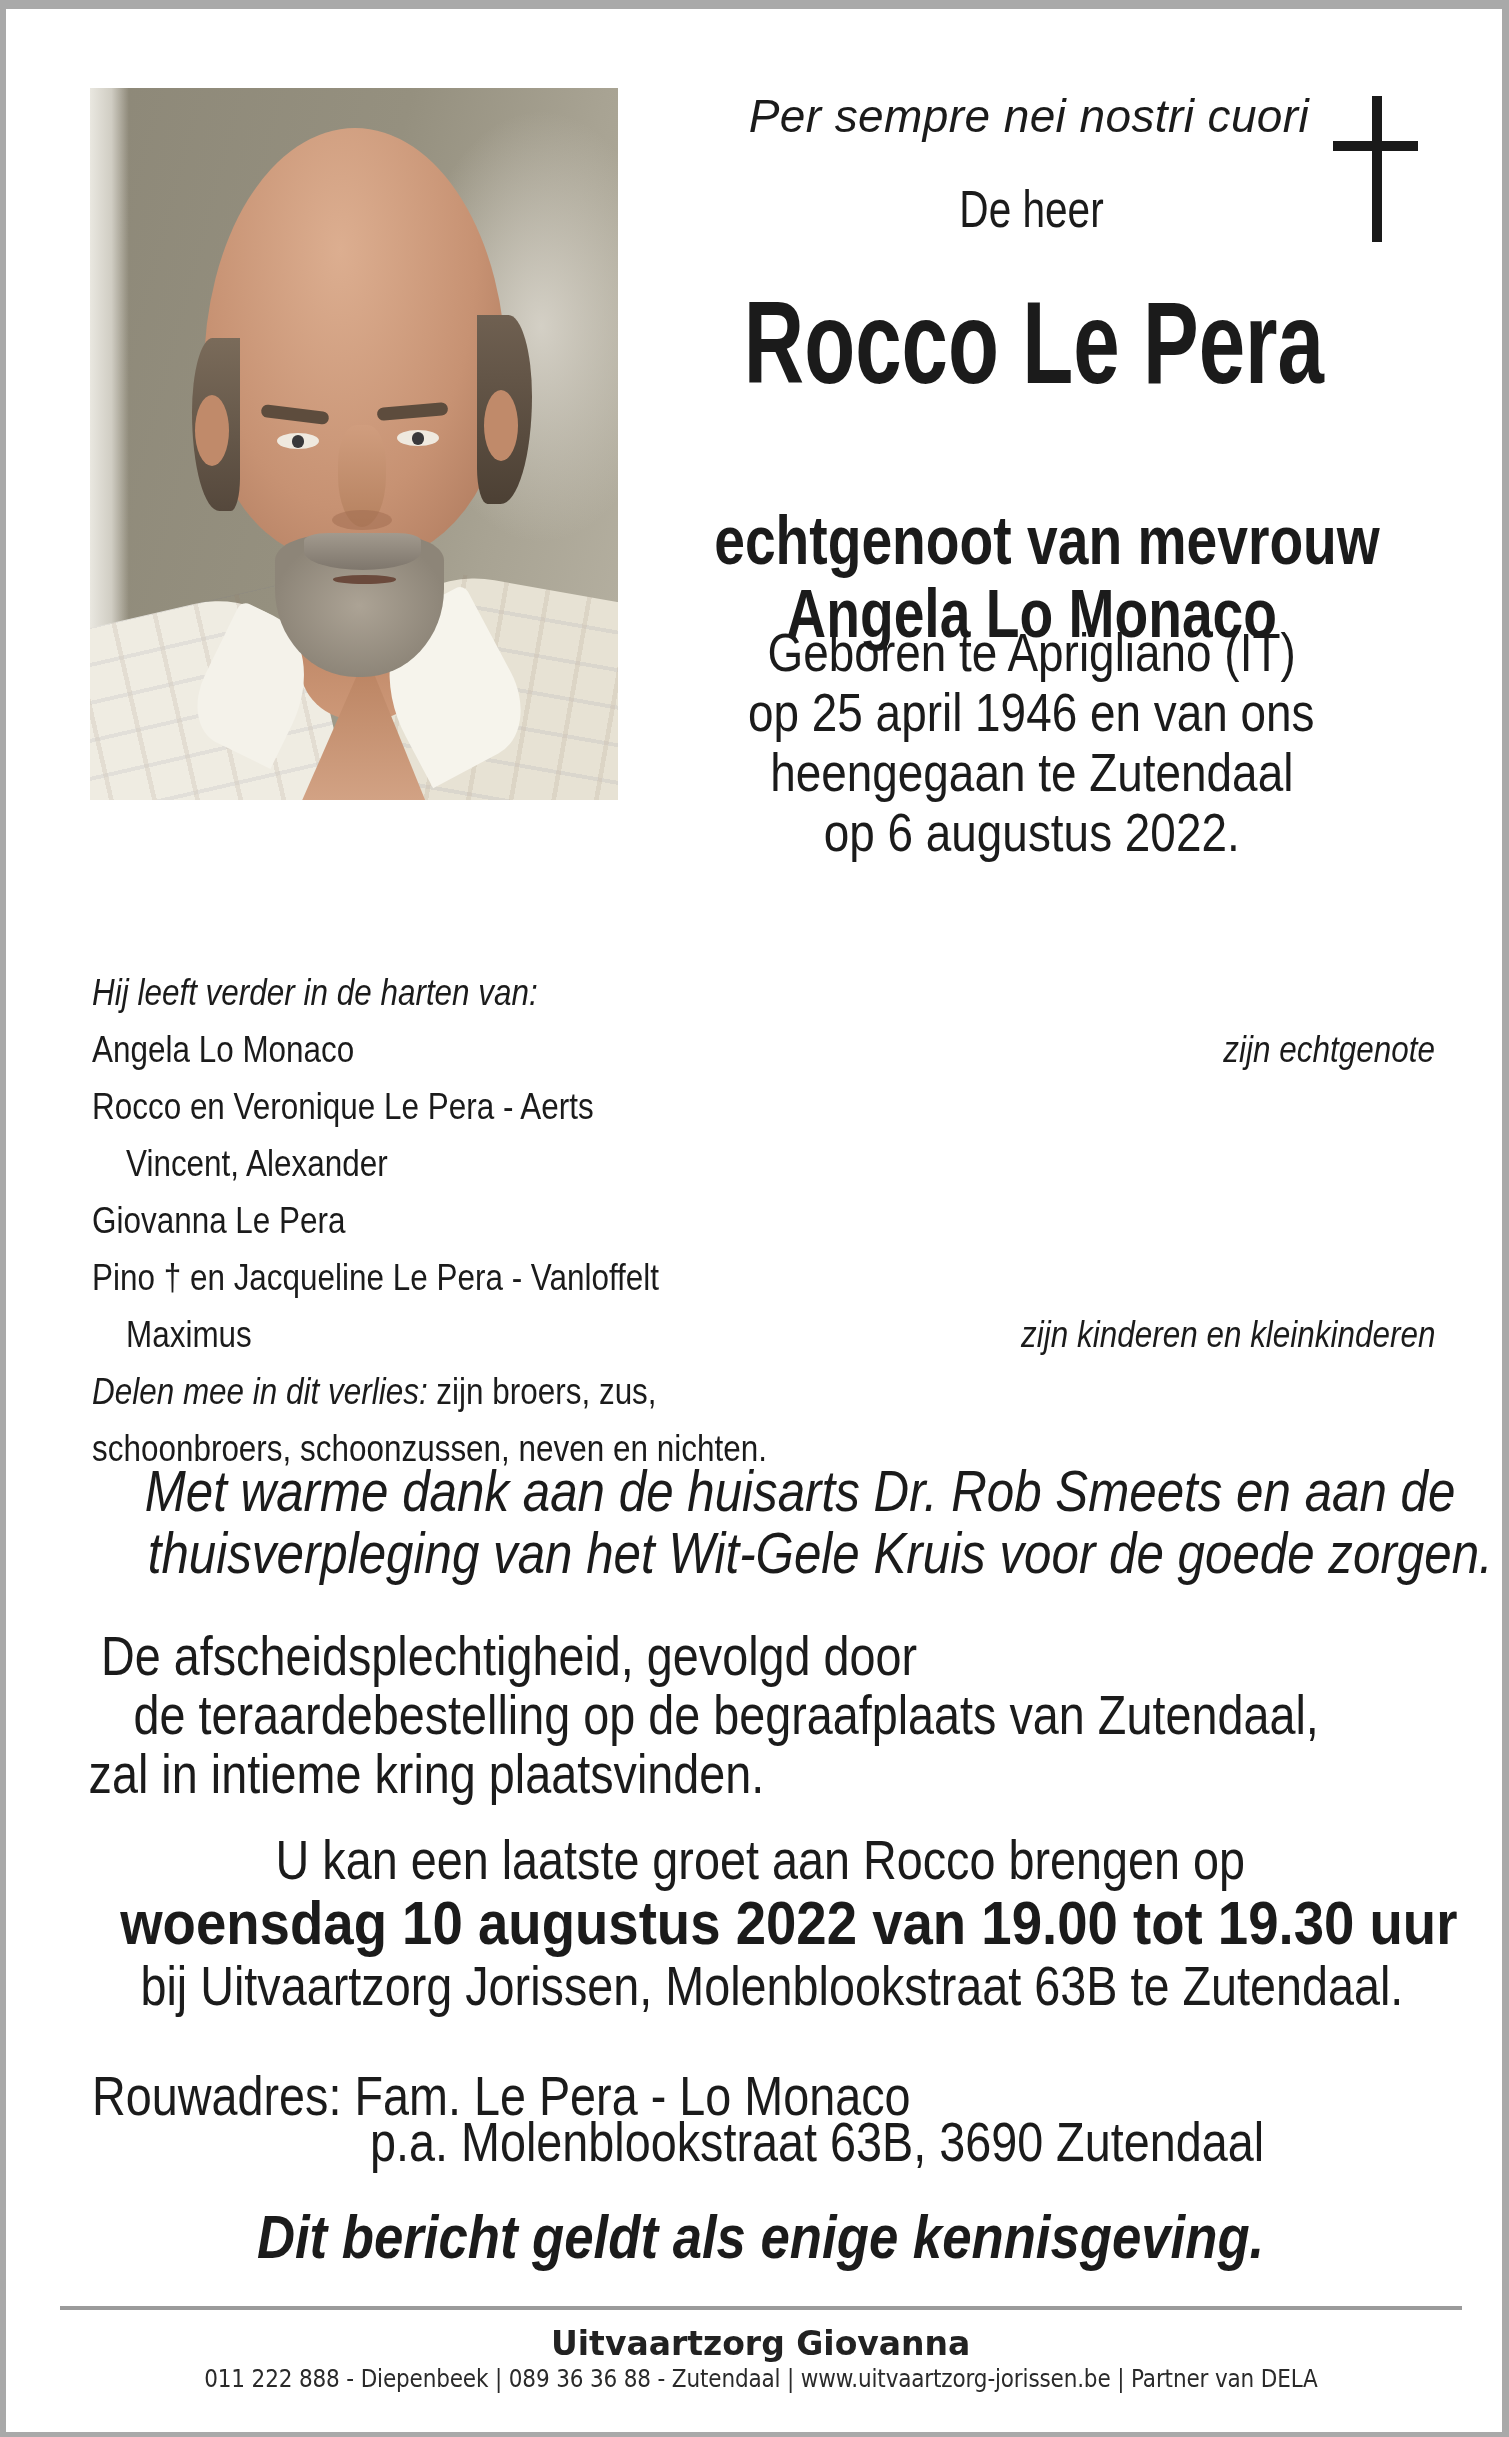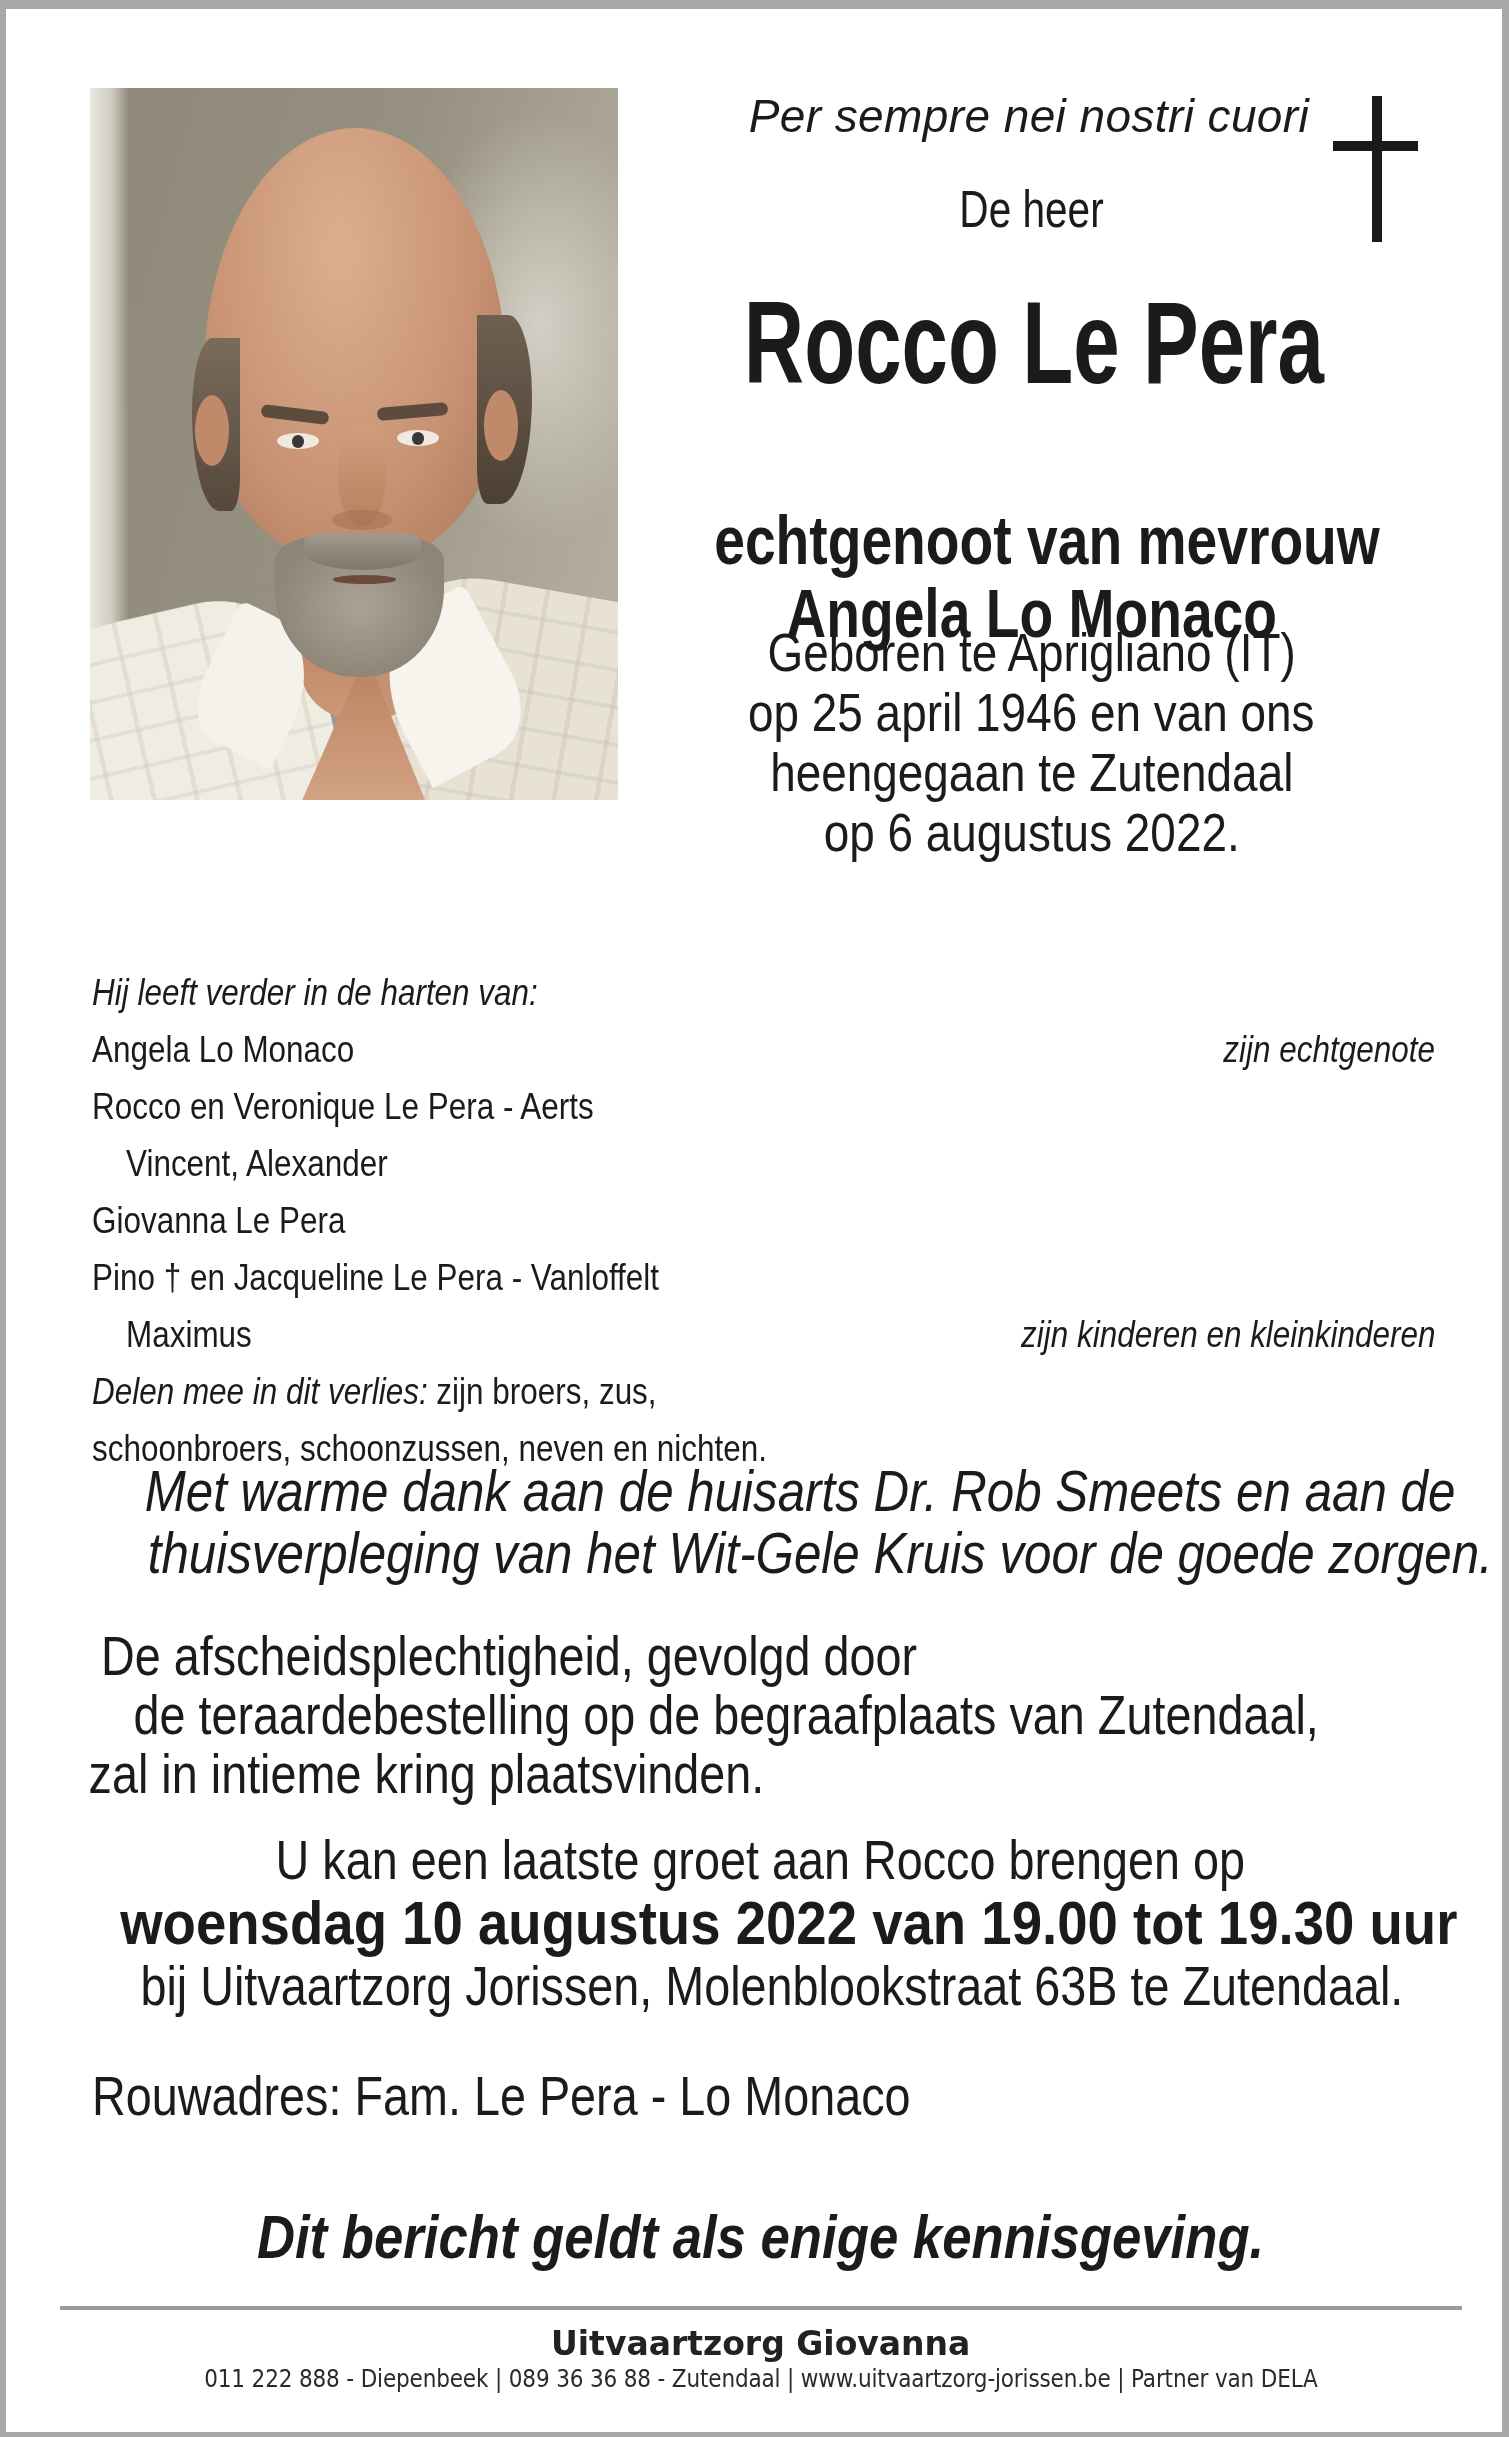--- a/index.html
+++ b/index.html
@@ -192,20 +192,21 @@
       <div><span class="scx o-c c85">De afscheidsplechtigheid, gevolgd door</span></div>
       <div><span class="scx o-c c85">de teraardebestelling op de begraafplaats van Zutendaal,</span></div>
       <div><span class="scx o-c c85">zal in intieme kring plaatsvinden.</span></div>
     </div>
 
     <div class="abs visit1"><span class="scx o-c c85">U kan een laatste groet aan Rocco brengen op</span></div>
     <div class="abs visit2"><span class="scx o-c c88">woensdag 10 augustus 2022 van 19.00 tot 19.30 uur</span></div>
     <div class="abs visit3"><span class="scx o-c c85">bij Uitvaartzorg Jorissen, Molenblookstraat 63B te Zutendaal.</span></div>
 
     <div class="abs rouw1"><span class="scx o-l c85">Rouwadres: Fam. Le Pera - Lo Monaco</span></div>
+    <div class="abs rouw2"><span class="scx o-l c85">p.a. Molenblookstraat 63B, 3690 Zutendaal</span></div>
 
     <div class="abs notice"><span class="scx o-c c85">Dit bericht geldt als enige kennisgeving.</span></div>
 
     <div class="abs footer-rule"></div>
     <div class="abs footer-company">Uitvaartzorg Giovanna</div>
     <div class="abs footer-contact"><span class="scx o-c c85">011 222 888 - Diepenbeek | 089 36 36 88 - Zutendaal | www.uitvaartzorg-jorissen.be | Partner van DELA</span></div>
 
   </div>
 </div>
 

